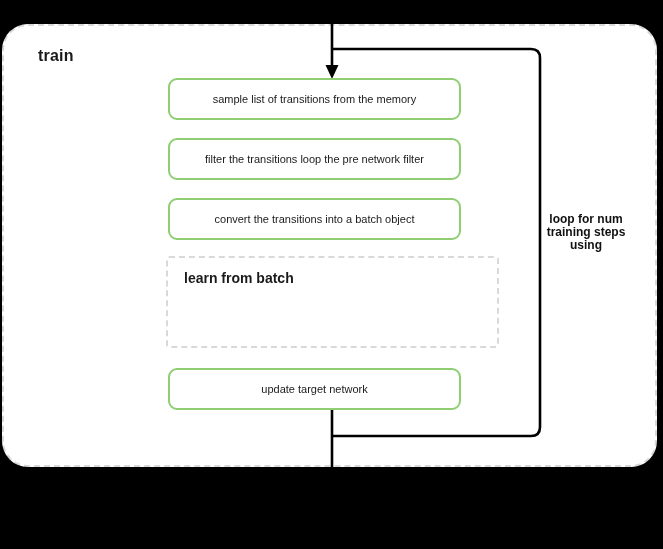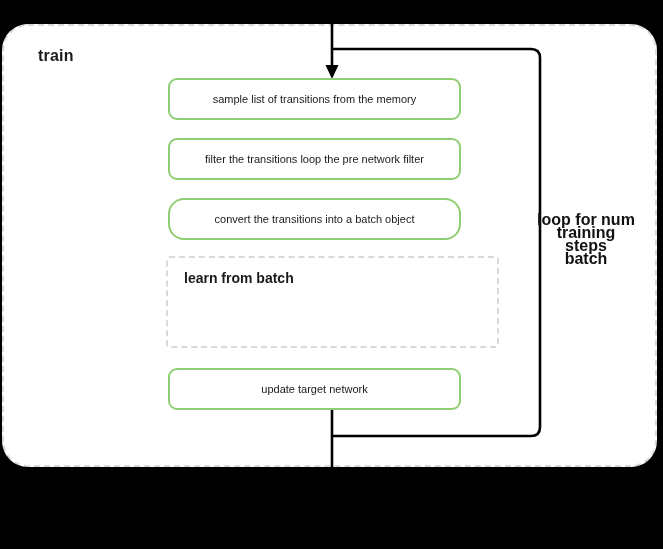--- a/index.html
+++ b/index.html
@@ -60,21 +60,21 @@
   }
   .step span {
     font-size: 11px;
     color: #1a1a1a;
     line-height: 14px;
     text-align: center;
     padding: 0 10px;
   }
   .step-1 { top: 78px; }
   .step-2 { top: 138px; }
-  .step-3 { top: 198px; border-radius: 16px; }
+  .step-3 { top: 198px; }
   .step-5 { top: 368px; }
 
   
   .subblock {
     position: absolute;
     left: 166px;
     top: 256px;
     width: 333px;
     height: 92px;
     box-sizing: border-box;
@@ -92,21 +92,21 @@
     line-height: 23px;
     color: #1a1a1a;
   }
 
   
   .loop-label {
     position: absolute;
     left: 536px;
     top: 213px;
     width: 100px;
-    font-size: 16px;
+    font-size: 12px;
     font-weight: bold;
     line-height: 13px;
     color: #111111;
     text-align: center;
   }
 
   
   .connectors {
     position: absolute;
     left: 0;
@@ -152,16 +152,16 @@
     <div class="subblock-title">learn from batch</div>
   </div>
 
   <div class="step step-5">
     <span>update target network</span>
   </div>
 
   <div class="loop-label">
     <div>loop for num</div>
     <div>training steps</div>
-    <div>batch</div>
+    <div>using</div>
   </div>
 
 </div>
 
 </body></html>

